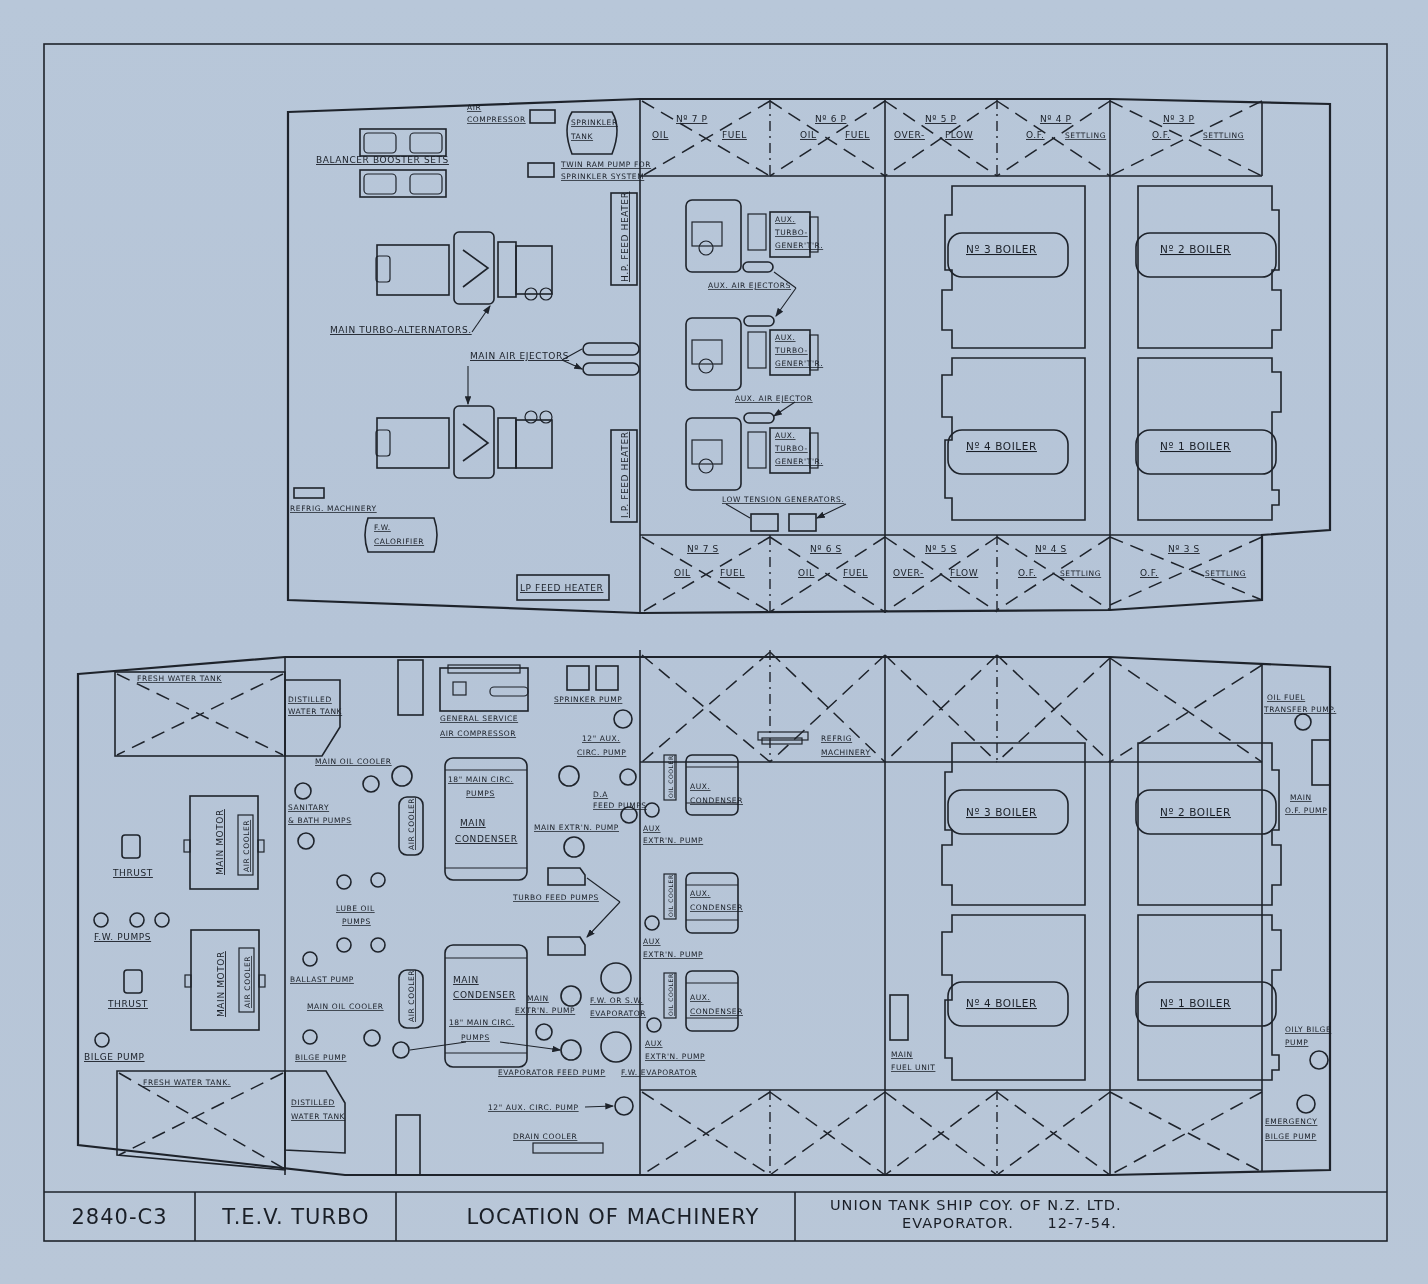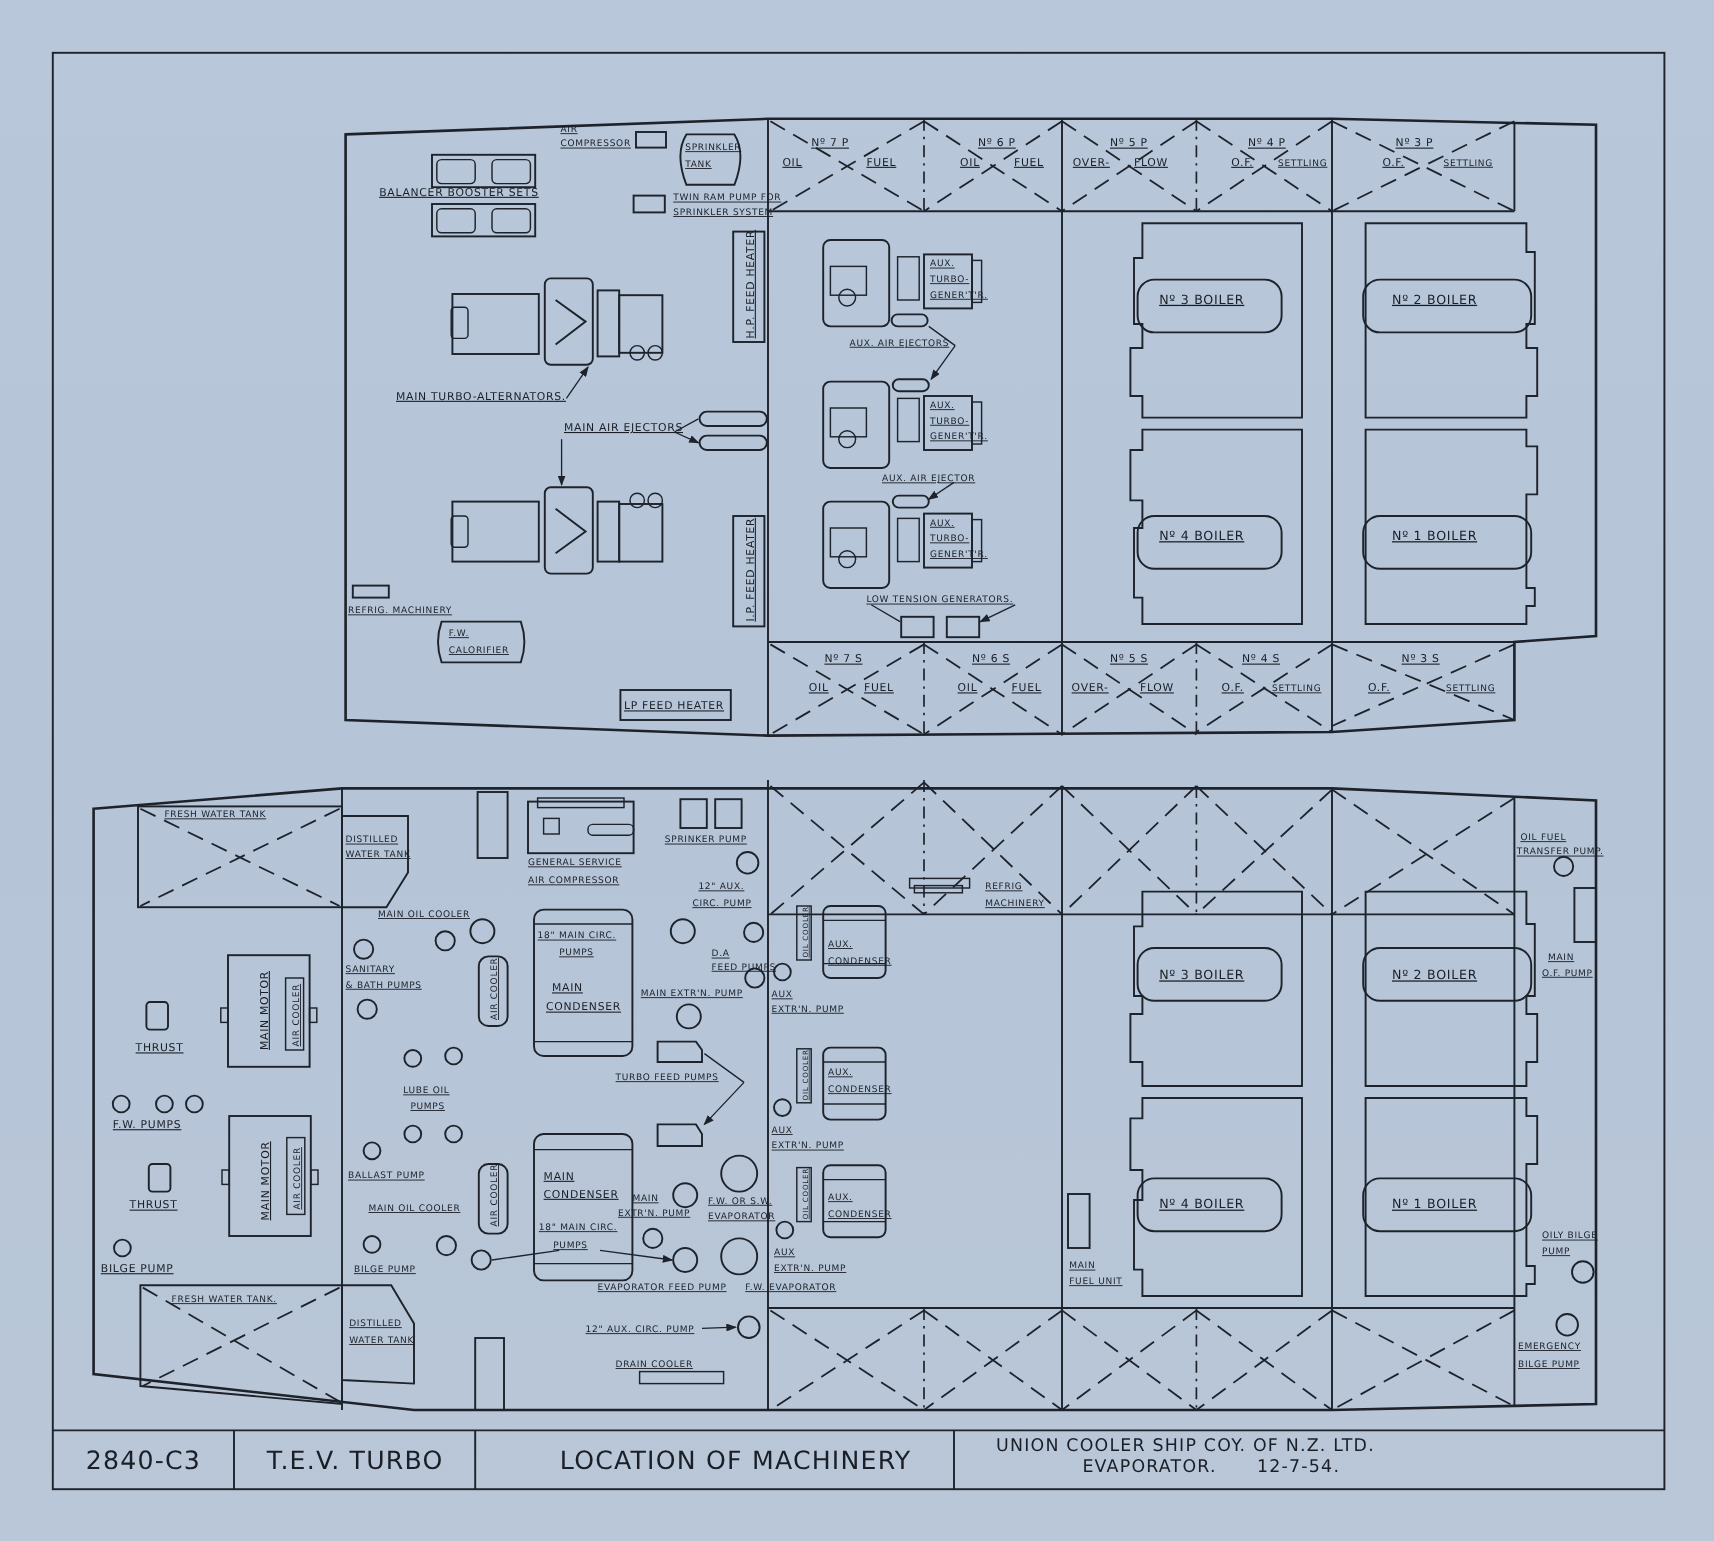--- a/index.html
+++ b/index.html
@@ -446,20 +446,20 @@
   <line x1="195" y1="1192" x2="195" y2="1241" class="ln"></line>
   <line x1="396" y1="1192" x2="396" y2="1241" class="ln"></line>
   <line x1="795" y1="1192" x2="795" y2="1241" class="ln"></line>
 </svg>
 
 <div>
   <div class="tb-cell" style="left:44px;top:1193px;width:151px;height:48px;font-size:21px;">2840-C3</div>
   <div class="tb-cell" style="left:196px;top:1193px;width:200px;height:48px;font-size:21px;">T.E.V. TURBO</div>
   <div class="tb-cell" style="left:397px;top:1193px;width:398px;height:48px;font-size:21px;margin-left:17px;">LOCATION OF MACHINERY</div>
   <div style="position:absolute;left:830px;top:1197px;width:360px;font-size:14.5px;color:#1a1f27;letter-spacing:1px;font-family:'DejaVu Sans',sans-serif;">
-    <div>UNION COOLER SHIP COY. OF N.Z. LTD.</div>
+    <div>UNION TANK SHIP COY. OF N.Z. LTD.</div>
     <div style="padding-left:72px;margin-top:2px;">
       <span>EVAPORATOR.</span>
       <span style="margin-left:28px;text-align:center;">12-7-54.</span>
     </div>
   </div>
 </div>
 </div>
 
 </body></html>

